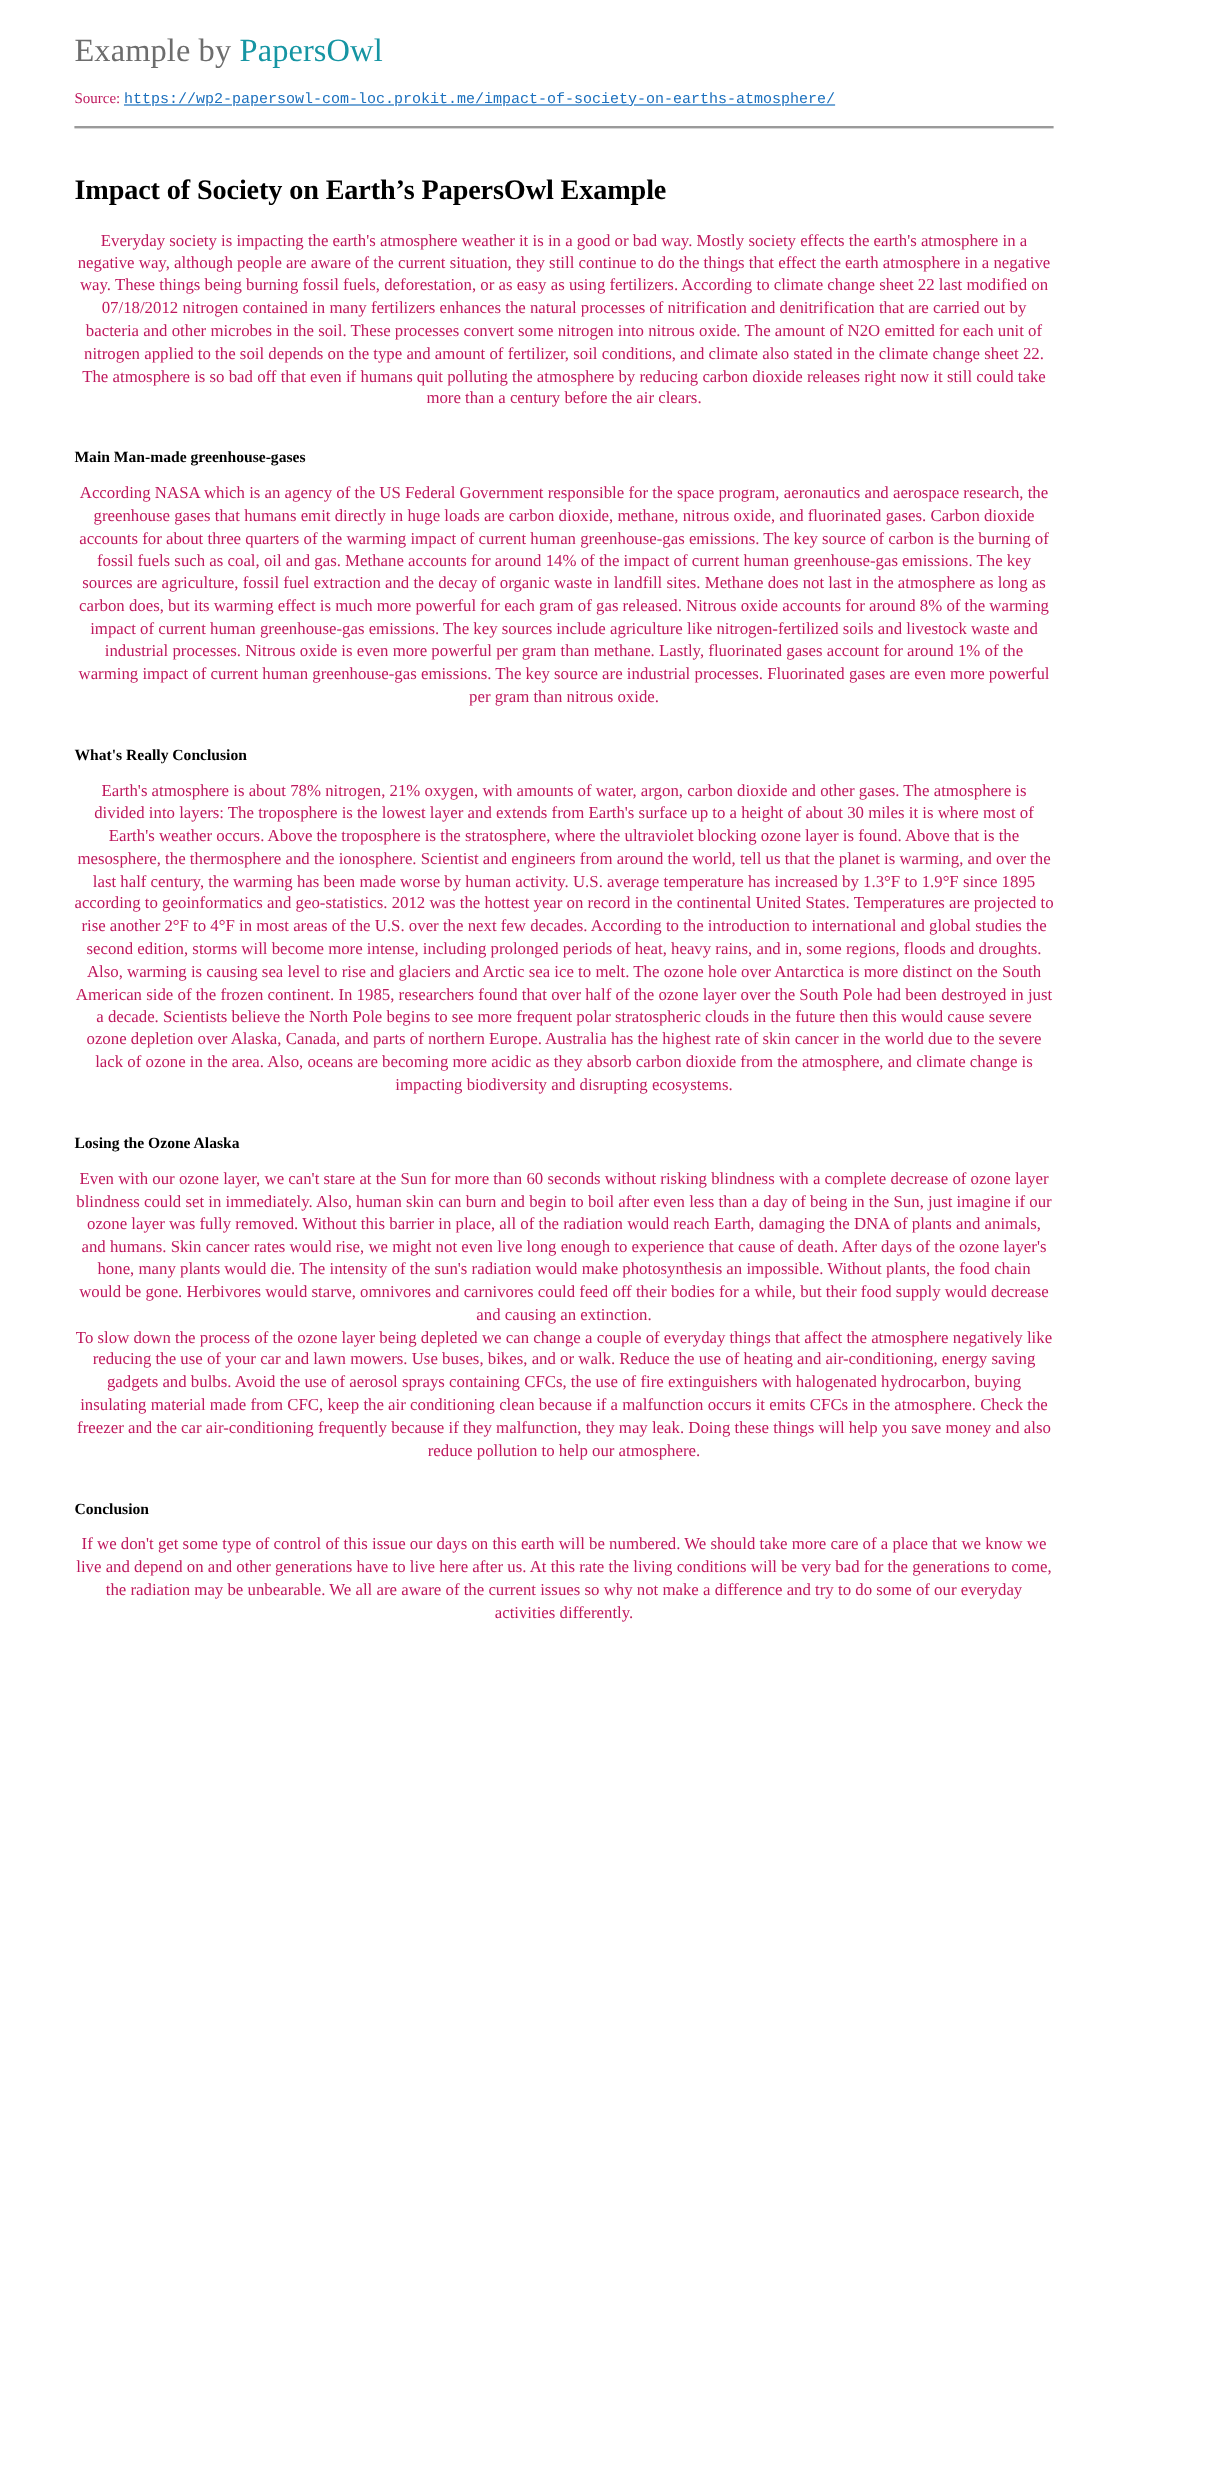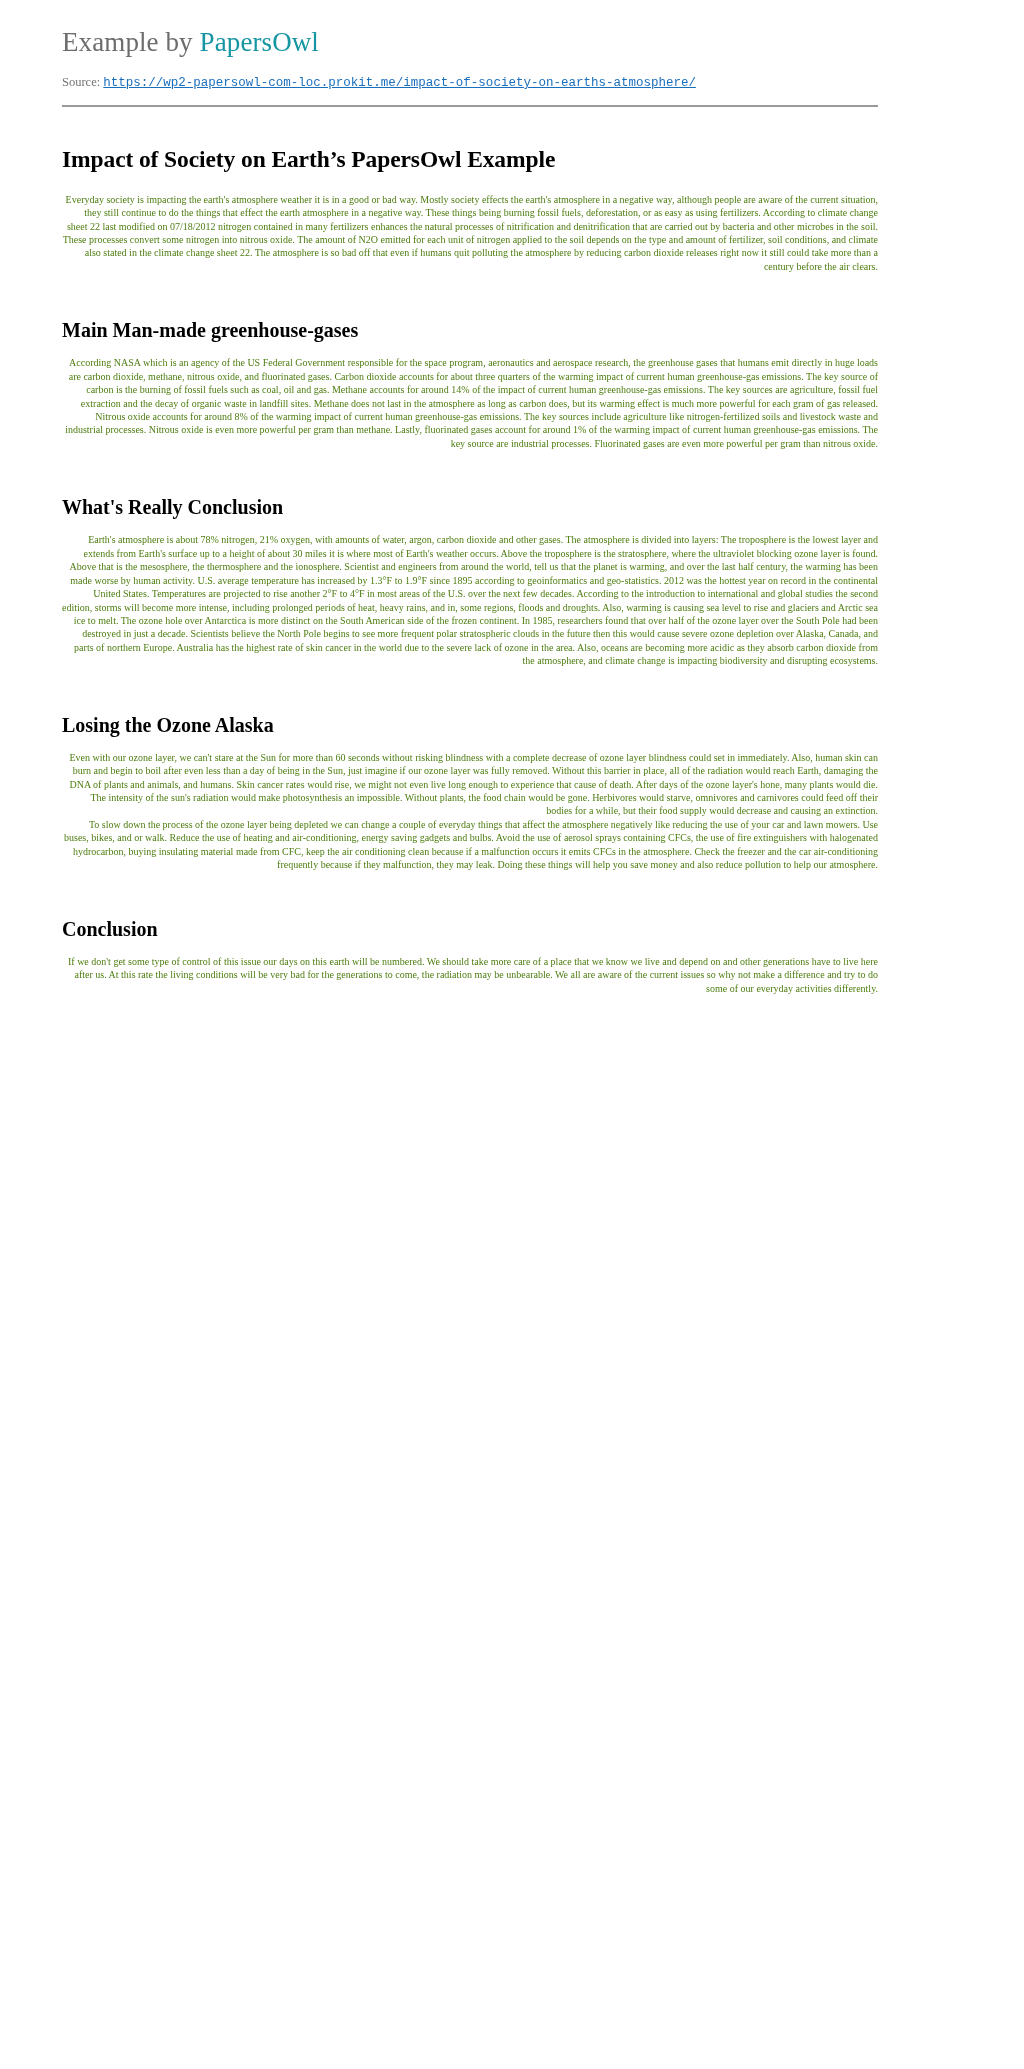--- a/index.html
+++ b/index.html
@@ -38,21 +38,21 @@
     color: #1695a3;
   }
   .source-line {
     margin-top: 14px;
     font-size: 12.5px;
     line-height: 1.4;
     color: #3c3c3c;
     white-space: nowrap;
   }
   .source-label {
-    color: #737373;
+    color: #be185d;
   }
   .source-url {
     color: #1a6fbd;
     text-decoration: underline;
     word-break: break-all;
     font-family: Liberation Mono, monospace;
   }
   .rule {
     margin: 13px 62px 0 62px;
     border: 0;
@@ -65,32 +65,32 @@
   }
   h1.doc-title {
     font-size: 23.5px;
     font-weight: bold;
     line-height: 1.25;
     margin: 0 0 18px 0;
     letter-spacing: -0.1px;
     color: #000;
   }
   h2.section-heading {
-    font-size: 20px;
+    font-size: 13px;
     font-weight: bold;
     line-height: 1.3;
-    margin: 44px 0 13px 0;
+    margin: 30px 0 13px 0;
     color: #000;
   }
   p.body-par {
-    font-size: 10px;
+    font-size: 14px;
     line-height: 1.345;
     margin: 0 0 0 0;
-    text-align: right;
-    color: #4d7c0f;
+    text-align: center;
+    color: #be185d;
     hyphens: none;
   }
   .block + .block { margin-top: 0; }
 </style>
 </head>
 <body>
 
 <div class="page">
 
   <div class="masthead">

